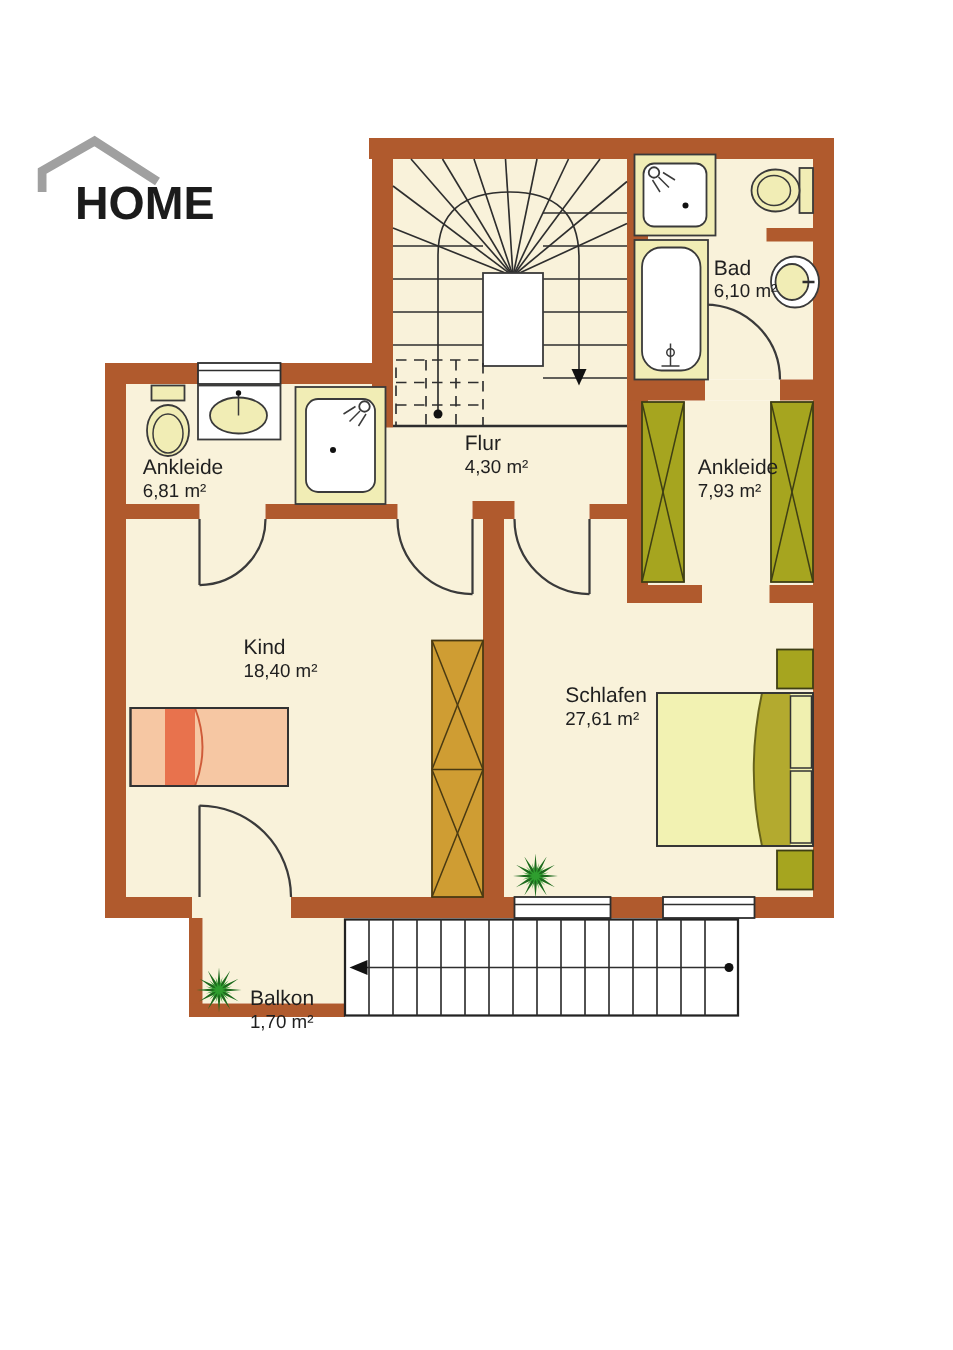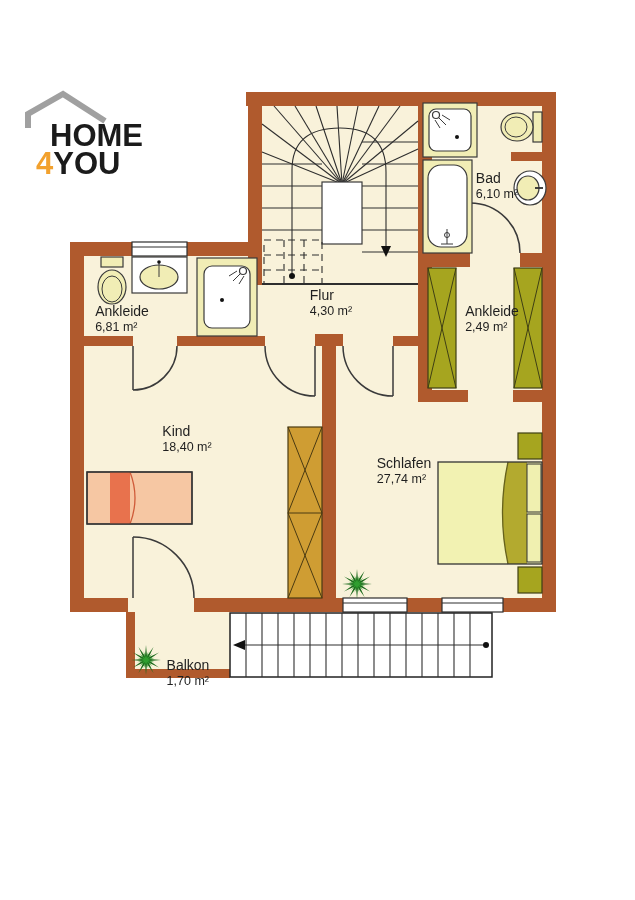--- a/index.html
+++ b/index.html
@@ -46,21 +46,20 @@
 </head>
 <body>
 
 <div class="page">
 
   <div class="logo">
     <svg width="95" height="42" viewBox="0 0 95 42">
       <polyline points="3,38 3,24 38,4 80,31" fill="none" stroke="#a0a0a0" stroke-width="6" stroke-linejoin="miter"></polyline>
     </svg>
     <div class="l1">HOME</div>
-    <div class="l2"><span class="accent">4</span><span>YOU</span></div>
   </div>
 
   <svg class="plan-svg" width="635" height="900" viewBox="0 0 635 900">
 
     <g>
       <rect class="floor" x="262" y="106" width="156" height="230"></rect>
       <rect class="floor" x="432" y="106" width="110" height="147"></rect>
       <rect class="floor" x="432" y="267" width="110" height="123"></rect>
       <rect class="floor" x="84" y="256" width="178" height="80"></rect>
       <rect class="floor" x="248" y="285" width="14" height="51"></rect>
@@ -316,28 +315,28 @@
   <div class="room-label" style="left:331px;top:287px;">
     <div class="rn">Flur</div>
     <div class="ra">4,30 m²</div>
   </div>
   <div class="room-label" style="left:497px;top:170px;">
     <div class="rn">Bad</div>
     <div class="ra">6,10 m²</div>
   </div>
   <div class="room-label" style="left:492px;top:303px;">
     <div class="rn">Ankleide</div>
-    <div class="ra">2,49 m²</div>
+    <div class="ra">7,93 m²</div>
   </div>
   <div class="room-label" style="left:187px;top:423px;">
     <div class="rn">Kind</div>
     <div class="ra">18,40 m²</div>
   </div>
   <div class="room-label" style="left:404px;top:455px;">
     <div class="rn">Schlafen</div>
-    <div class="ra">27,74 m²</div>
+    <div class="ra">27,61 m²</div>
   </div>
   <div class="room-label" style="left:188px;top:628px;margin-top:29px;">
     <div class="rn">Balkon</div>
     <div class="ra">1,70 m²</div>
   </div>
 
 </div>
 
 </body></html>

